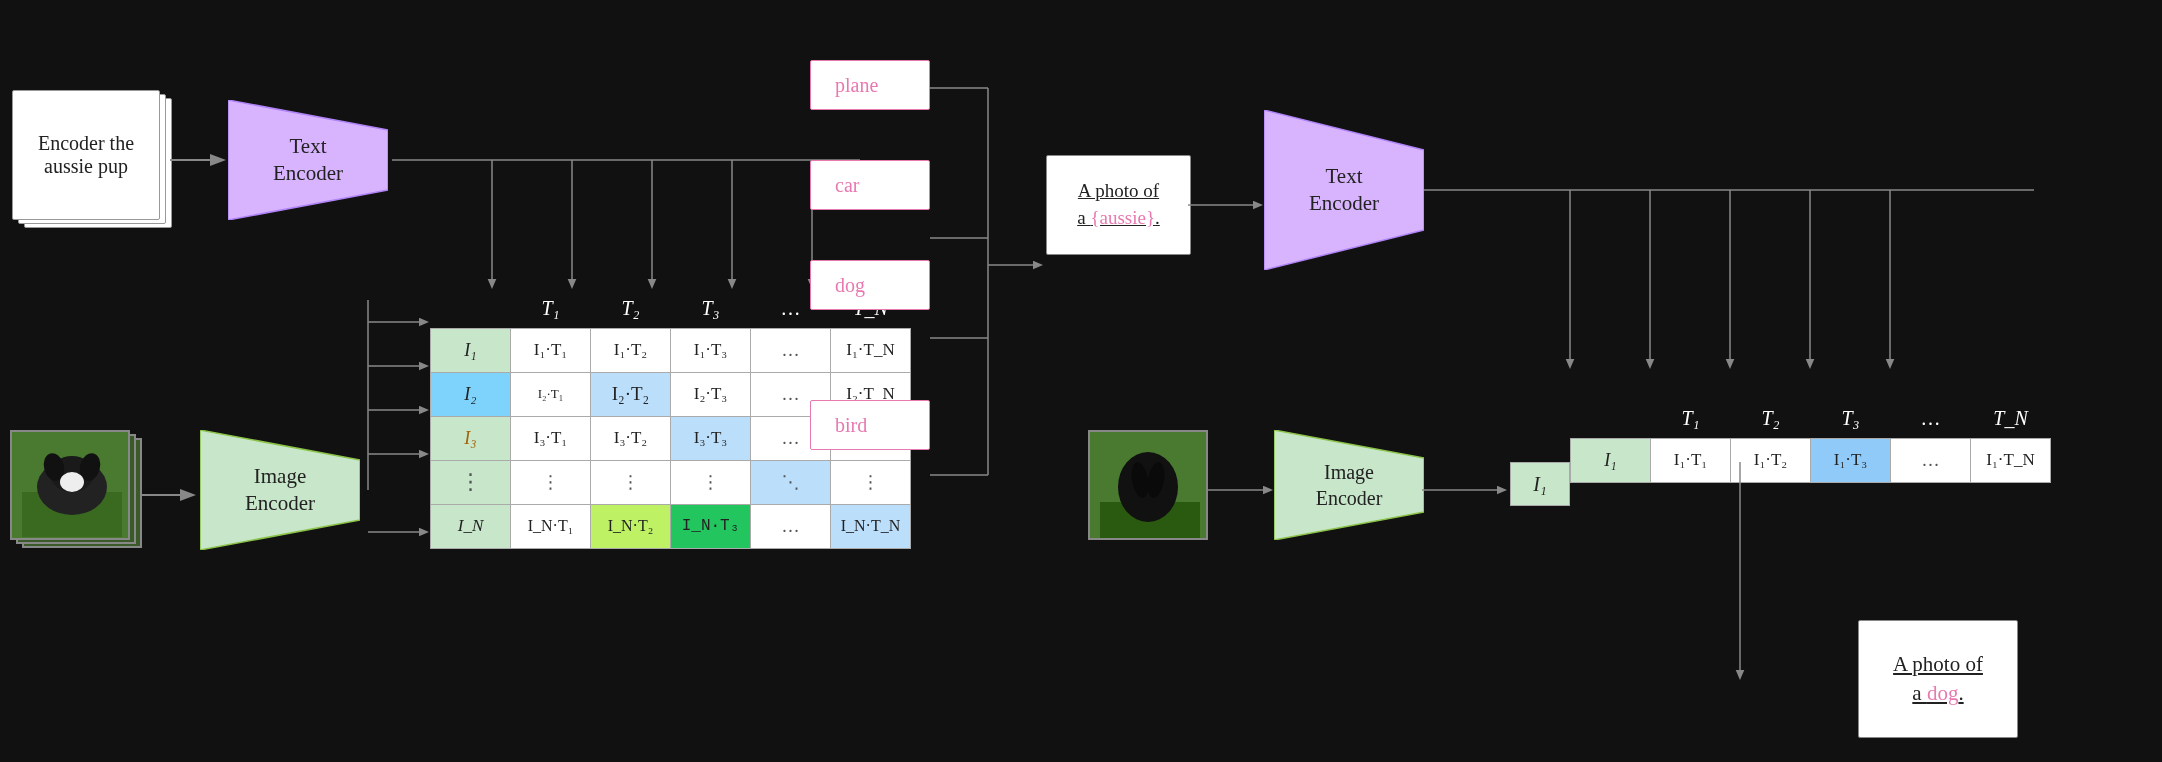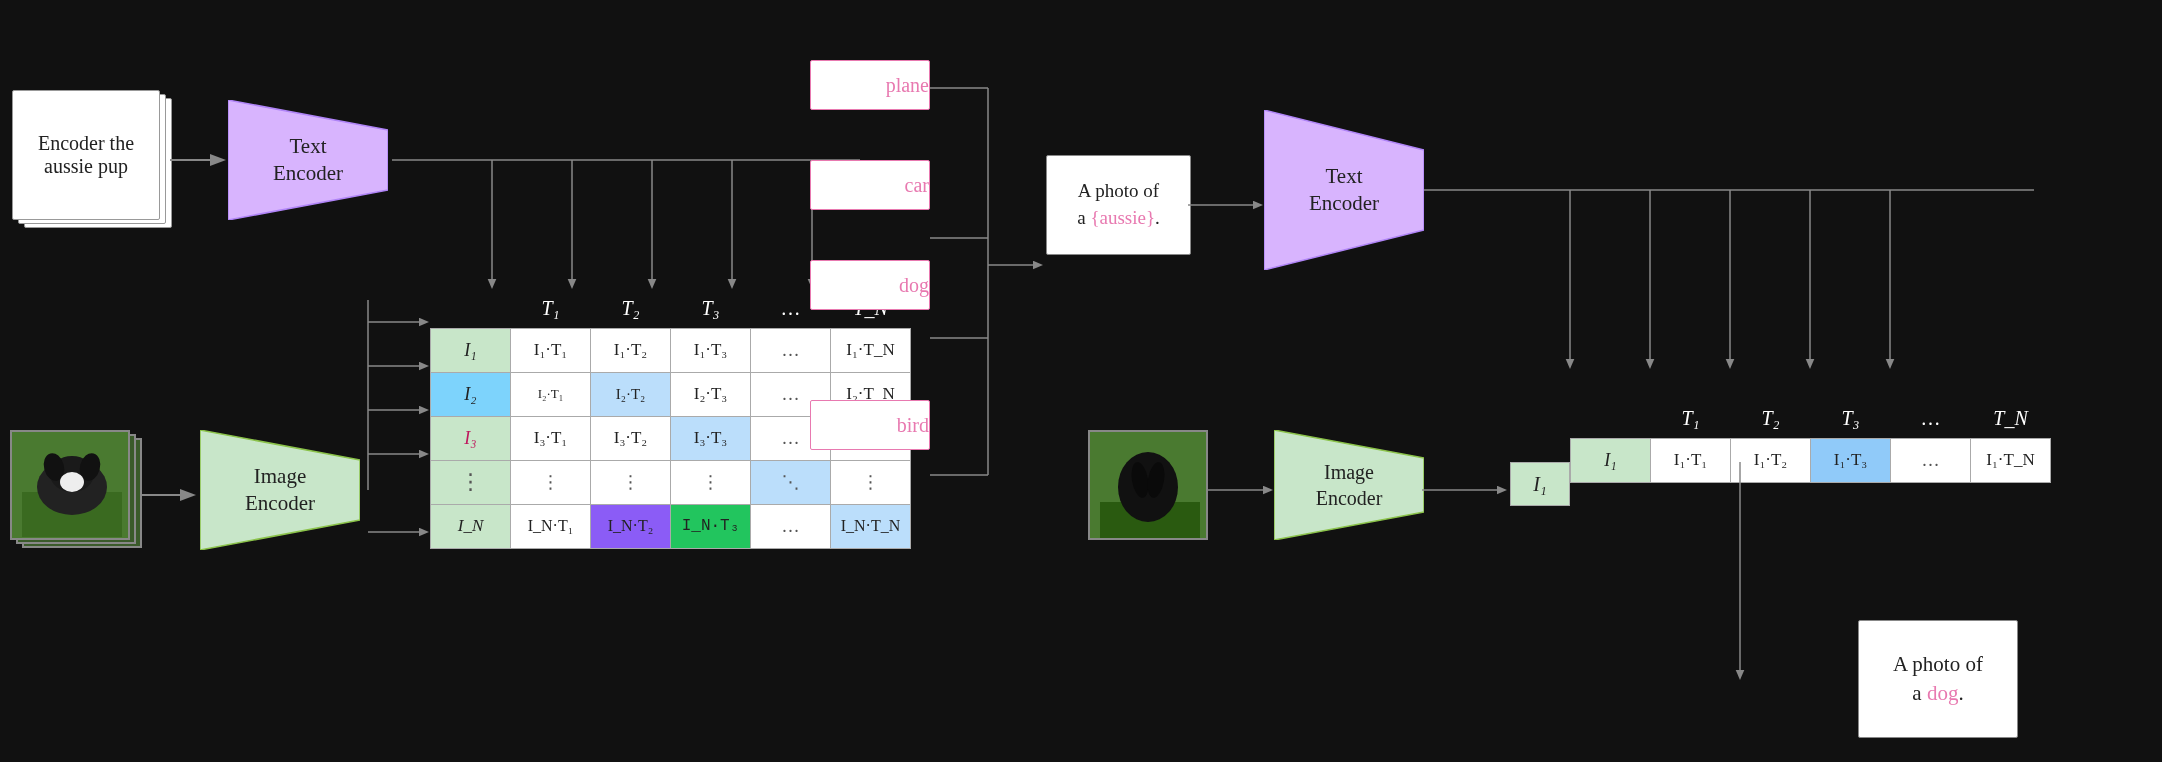--- a/index.html
+++ b/index.html
@@ -78,40 +78,42 @@
       pointer-events: none;
     }
 
     
     .class-box {
       position: absolute;
       border: 1.5px solid #e879b0;
       background: #fff;
       display: flex;
       align-items: center;
-      justify-content: flex-end;
+      justify-content: flex-start;
       font-size: 20px;
       color: #e879b0;
       border-radius: 2px;
+      padding-left: 24px;
     }
 
     
     .template-box {
       position: absolute;
       background: #fff;
       border: 1.5px solid #888;
       border-radius: 2px;
       display: flex;
       align-items: center;
       justify-content: center;
       text-align: center;
       font-size: 19px;
       color: #222;
       padding: 8px 8px;
       line-height: 1.4;
+      text-decoration: underline;
     }
 
     
     .small-matrix-table {
       border-collapse: collapse;
     }
     .small-matrix-table td {
       border: 1.5px solid #aaa;
       text-align: center;
       font-size: 18px;
@@ -249,48 +251,48 @@
           <td class="cell-white" style="background:#fff;color:#222;font-size:17px;">I₁·T₁</td>
           <td class="cell-white" style="background:#fff;color:#222;font-size:17px;">I₁·T₂</td>
           <td class="cell-white" style="background:#fff;color:#222;font-size:17px;">I₁·T₃</td>
           <td class="cell-white" style="background:#fff;color:#555;">…</td>
           <td class="cell-white" style="background:#fff;color:#222;font-size:17px;">I₁·T_N</td>
         </tr>
 
         <tr>
           <td style="background:#7dd3fc;color:#222;font-style:italic;border:1.5px solid #aaa;">I₂</td>
           <td class="cell-white" style="background:#fff;color:#222;font-size:13px;">I₂·T₁</td>
-          <td class="cell-blue" style="background:#bbdefb;color:#222;font-size:15px;">I₂·T₂</td>
+          <td class="cell-blue" style="background:#bbdefb;color:#222;font-size:19px;">I₂·T₂</td>
           <td class="cell-white" style="background:#fff;color:#222;font-size:17px;margin-top:20px;">I₂·T₃</td>
           <td class="cell-white" style="background:#fff;color:#555;">…</td>
           <td class="cell-white" style="background:#fff;color:#222;font-size:17px;text-decoration:underline;">I₂·T_N</td>
         </tr>
 
         <tr>
-          <td style="background:#c8e6c9;color:#be185d;font-style:italic;border:1.5px solid #aaa;">I₃</td>
+          <td style="background:#c8e6c9;color:#a16207;font-style:italic;border:1.5px solid #aaa;">I₃</td>
           <td class="cell-white" style="background:#fff;color:#222;font-size:17px;">I₃·T₁</td>
           <td class="cell-white" style="background:#fff;color:#222;font-size:17px;">I₃·T₂</td>
           <td class="cell-blue" style="background:#bbdefb;color:#222;font-size:17px;">I₃·T₃</td>
           <td class="cell-white" style="background:#fff;color:#555;">…</td>
           <td class="cell-white" style="background:#fff;color:#222;font-size:17px;">I₃·T_N</td>
         </tr>
 
         <tr>
           <td style="background:#c8e6c9;color:#555;border:1.5px solid #aaa;font-size:22px;">⋮</td>
           <td style="background:#fff;color:#555;font-size:18px;">⋮</td>
           <td style="background:#fff;color:#555;font-size:18px;">⋮</td>
           <td style="background:#fff;color:#555;font-size:18px;">⋮</td>
           <td style="background:#bbdefb;color:#555;font-size:18px;">⋱</td>
           <td style="background:#fff;color:#555;font-size:18px;">⋮</td>
         </tr>
 
         <tr>
           <td style="background:#c8e6c9;color:#222;font-style:italic;border:1.5px solid #aaa;font-size:17px;">I_N</td>
           <td class="cell-white" style="background:#fff;color:#222;font-size:16px;">I_N·T₁</td>
-          <td class="cell-white" style="background:#8b5cf6;color:#222;font-size:16px;">I_N·T₂</td>
+          <td class="cell-white" style="background:#bef264;color:#222;font-size:16px;">I_N·T₂</td>
           <td class="cell-white" style="background:#22c55e;color:#222;font-size:16px;font-family:Liberation Mono, monospace;">I_N·T₃</td>
           <td class="cell-white" style="background:#fff;color:#555;">…</td>
           <td class="cell-blue" style="background:#bbdefb;color:#222;font-size:16px;">I_N·T_N</td>
         </tr>
       </tbody>
     </table>
   </div>
 
   <div class="class-box" style="left:810px;top:60px;width:120px;height:50px;">
     <span>plane</span>

